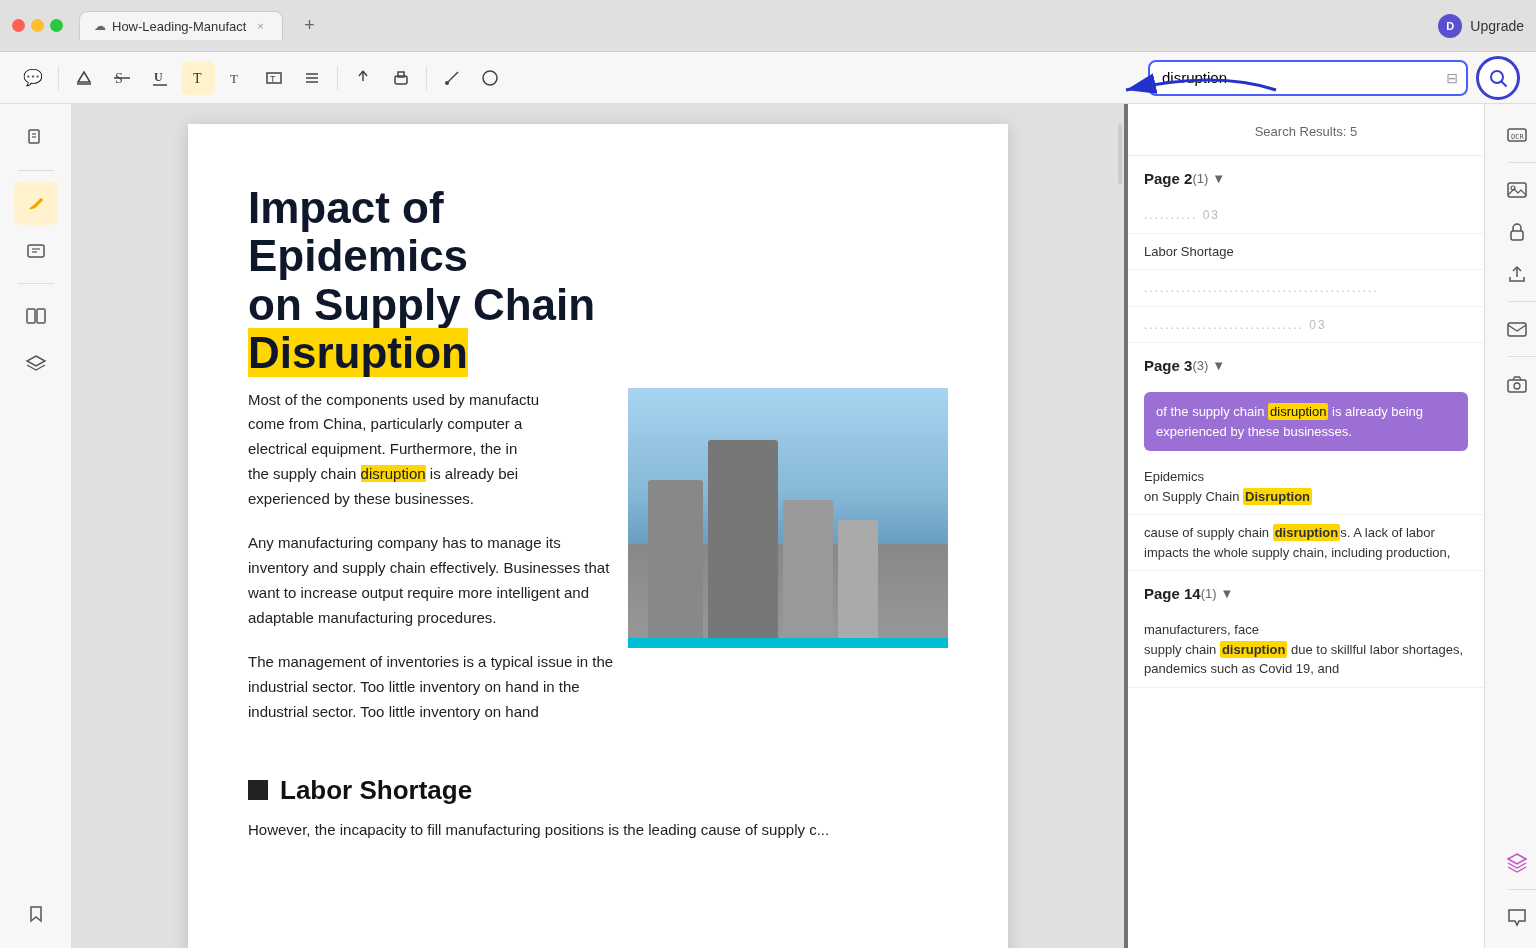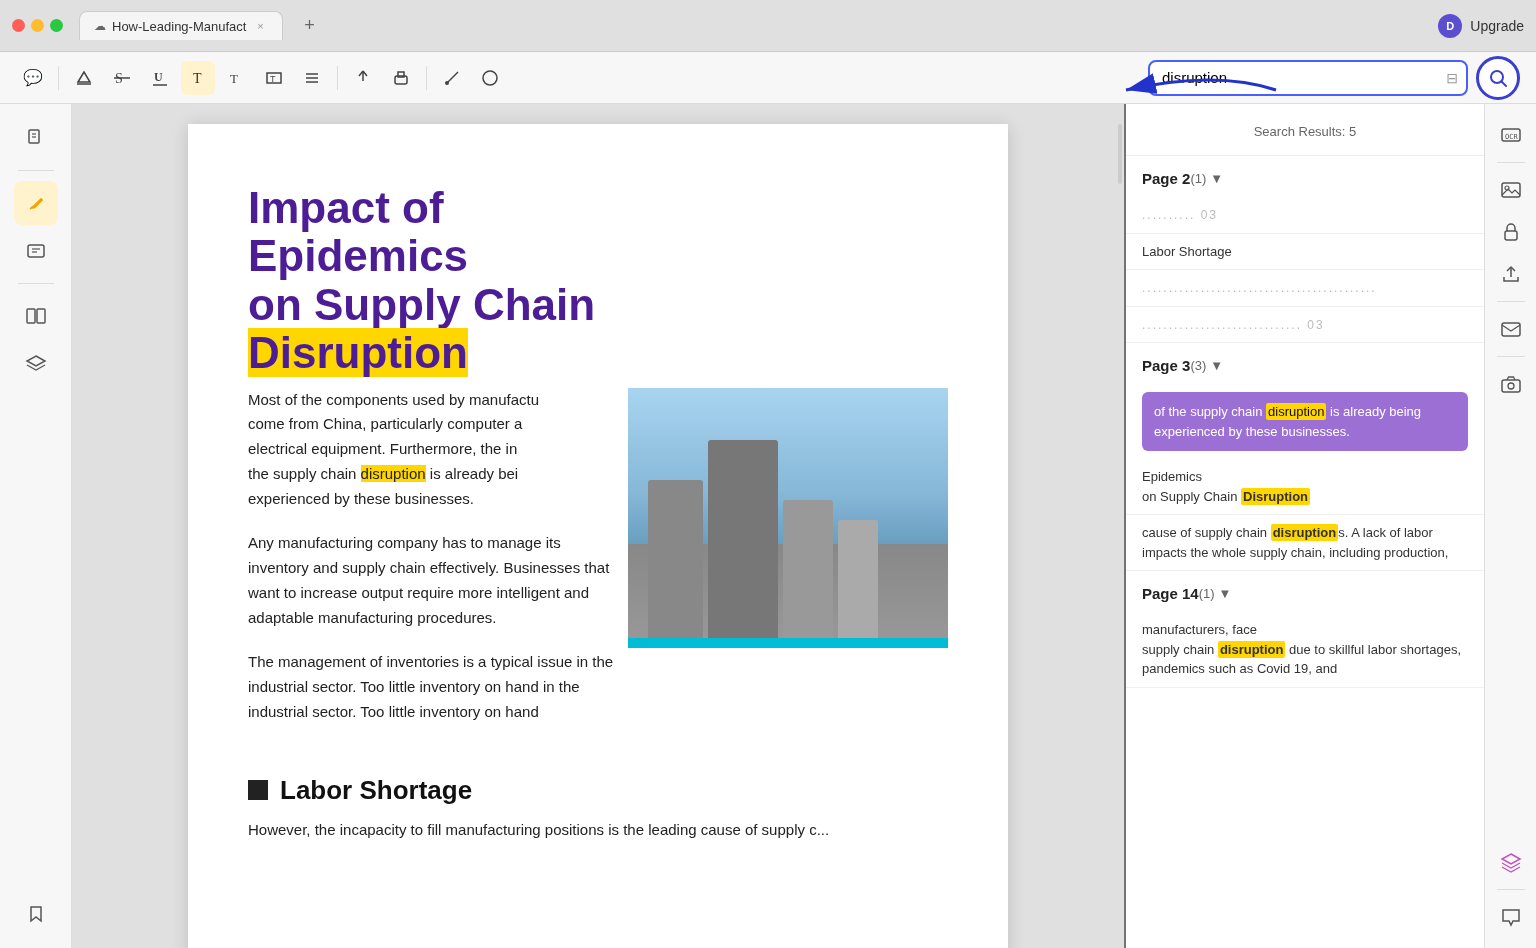--- a/index.html
+++ b/index.html
@@ -132,40 +132,40 @@
     .page-header { display: flex; align-items: flex-start; gap: 40px; margin-bottom: 30px; }
     .page-number-box {
       background: #222; color: white;
       font-size: 38px; font-weight: bold;
       width: 120px; height: 80px;
       display: flex; align-items: center; justify-content: center;
       font-style: italic;
       flex-shrink: 0;
     }
     .page-title-text {
-      font-size: 44px; font-weight: 900; line-height: 1.1; color: #4c1d95;
+      font-size: 44px; font-weight: 900; line-height: 1.1; color: #0f172a;
       flex: 1;
     }
     .page-title-highlight { background: #ffd600; display: inline; }
 
     .body-text { font-size: 15px; line-height: 1.65; color: #222; margin-bottom: 20px; }
     .body-text .highlight-word { background: #ffd600; }
 
     .two-col { display: flex; gap: 14px; margin-top: 10px; }
     .col-text { flex: 1; }
     .col-image { width: 320px; }
 
     .section-heading { display: flex; align-items: center; gap: 12px; font-size: 26px; font-weight: 900; color: #111; margin: 30px 0 12px; }
     .section-square { width: 20px; height: 20px; background: #222; flex-shrink: 0; }
 
     
     .search-panel {
       width: 360px;
       background: white;
-      border-left: 2px solid #737373;
+      border-left: 4px solid #737373;
       overflow-y: auto;
       padding: 12px 0;
     }
     .search-results-count {
       text-align: center; font-size: 13px; color: #666;
       padding: 8px 16px 16px;
       border-bottom: 1px solid #eee;
     }
     .result-page-header {
       display: flex; align-items: center; justify-content: flex-start;
@@ -187,21 +187,21 @@
       background: #9b6fd4; color: white; border-radius: 6px;
       padding: 10px 12px; margin: 8px 16px; font-size: 13px; line-height: 1.5;
     }
     .result-purple-block .hl { background: #ffd600; color: #111; padding: 1px 2px; border-radius: 2px; }
 
     
     .right-icon-bar {
       width: 52px;
       background: #f7f7f7;
       border-left: 1px solid #ddd;
-      display: flex; flex-direction: column; align-items: center;
+      display: flex; flex-direction: column; align-items: flex-end;
       padding: 12px 0; gap: 4px;
     }
     .r-btn {
       width: 38px; height: 38px; display: flex; align-items: center; justify-content: center;
       border-radius: 6px; cursor: pointer; font-size: 16px; color: #555;
     }
     .r-divider { width: 28px; height: 1px; background: #ddd; margin: 4px 0; }
 
     
     .scroll-thumb {

